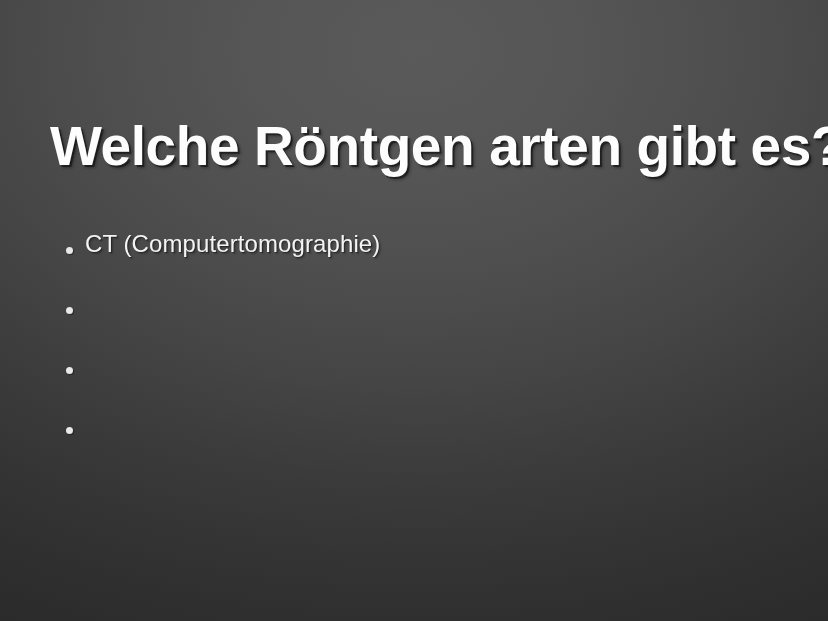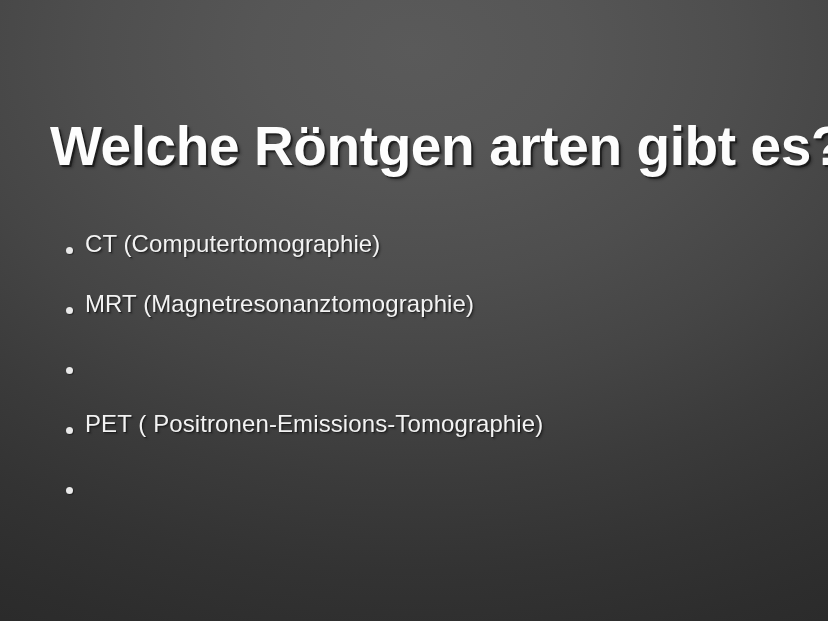--- a/index.html
+++ b/index.html
@@ -93,32 +93,27 @@
 
   <h1 class="title">Welche Röntgen arten gibt es?</h1>
 
   <ul class="bullets">
 
     <li class="bullet">
       <span class="bullet-marker"></span>
       <span class="bullet-text">CT (Computertomographie)</span>
     </li>
 
-    <li class="bullet">
-      <span class="bullet-marker"></span>
-      <span class="bullet-text">MRT (Magnetresonanztomographie)</span>
-    </li>
 
     <li class="bullet">
       <span class="bullet-marker"></span>
     </li>
 
     <li class="bullet">
       <span class="bullet-marker"></span>
-      <span class="bullet-text">PET ( Positronen-Emissions-Tomographie)</span>
     </li>
 
     <li class="bullet">
       <span class="bullet-marker"></span>
       <span class="bullet-text"></span>
     </li>
 
   </ul>
 </div>
 

